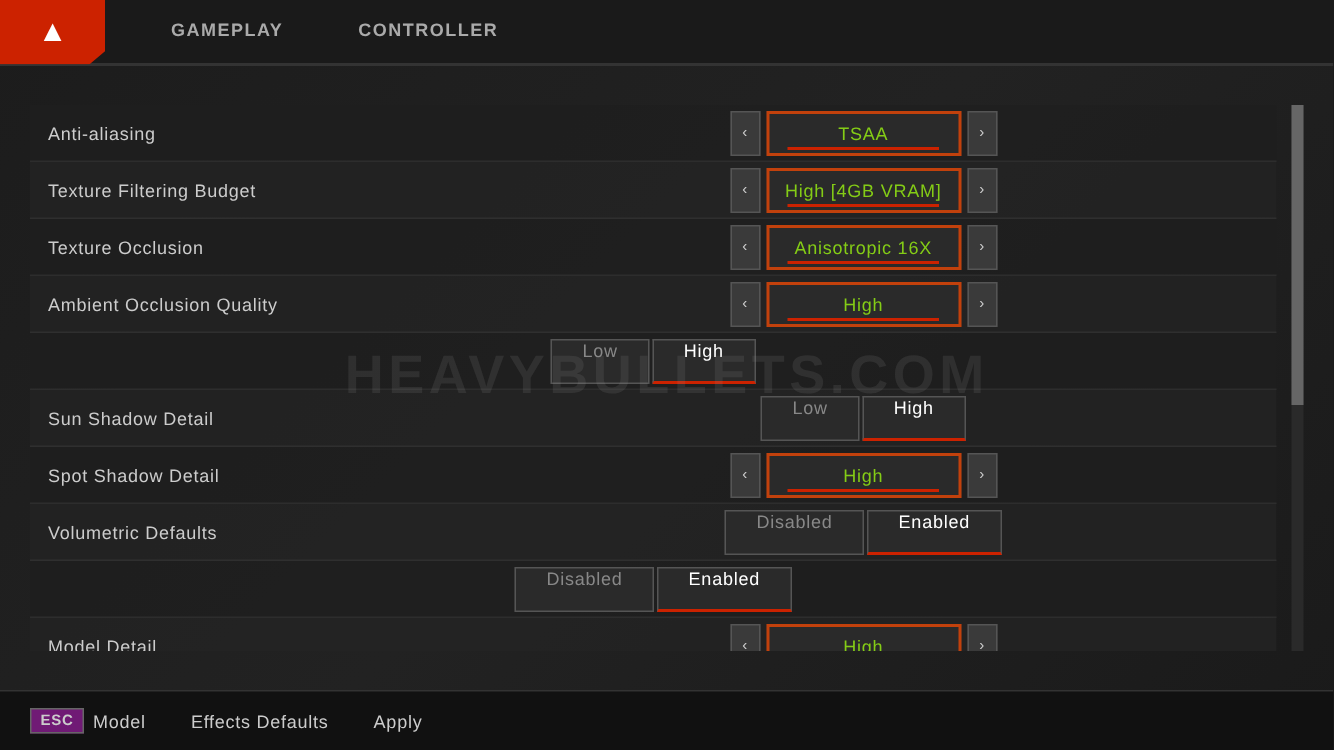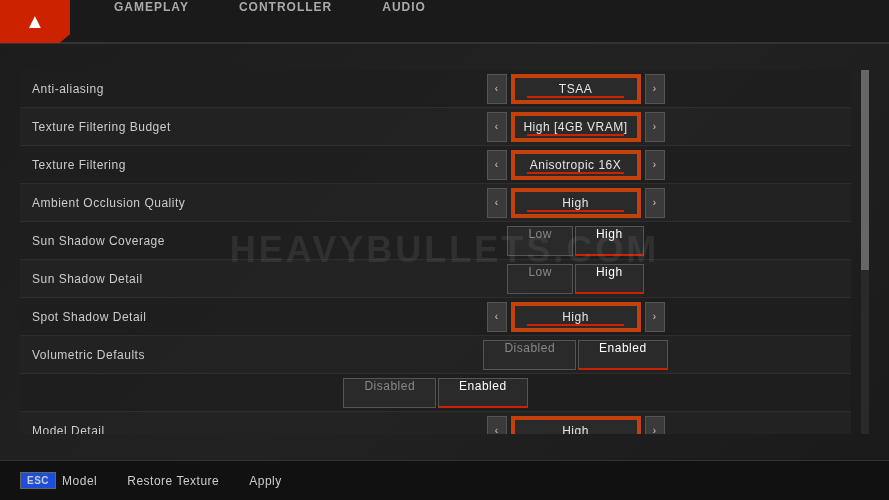--- a/index.html
+++ b/index.html
@@ -42,21 +42,21 @@
 
     .logo-icon {
       color: white;
       font-size: 20px;
       font-weight: 900;
       font-style: italic;
     }
 
     .nav-tabs {
       display: flex;
-      align-items: flex-start;
+      align-items: center;
       height: 100%;
       margin-left: 20px;
       gap: 2px;
     }
 
     .nav-tab {
       display: flex;
       align-items: center;
       padding: 0 24px;
       color: #aaa;
@@ -160,27 +160,27 @@
       align-items: center;
       justify-content: center;
       cursor: pointer;
       font-size: 10px;
     }
 
     .selector-value {
       min-width: 130px;
       height: 30px;
       background: #2a2a2a;
-      border: 4px solid #c2410c;
+      border: 2px solid #c2410c;
       display: flex;
       align-items: center;
       justify-content: center;
       flex-direction: column;
       position: relative;
-      color: #e5e5e5;
+      color: #84cc16;
       font-size: 12px;
       letter-spacing: 0.5px;
     }
 
     .selector-value::after {
       content: '';
       position: absolute;
       bottom: 2px;
       left: 10%;
       right: 10%;
@@ -240,21 +240,21 @@
     }
 
     .bottom-action {
       display: flex;
       align-items: center;
       gap: 6px;
       cursor: pointer;
     }
 
     .key-badge {
-      background: #1d4ed8;
+      background: #701a75;
       color: #ccc;
       font-size: 10px;
       padding: 2px 6px;
       border: 1px solid #666;
       font-weight: bold;
       letter-spacing: 0.5px;
     }
 
     .action-label {
       color: #ccc;
@@ -268,21 +268,20 @@
 
 <div class="bg"></div>
 
 <div class="nav-bar">
   <div class="logo-area">
     <span class="logo-icon">▲</span>
   </div>
   <div class="nav-tabs">
     <div class="nav-tab">GAMEPLAY</div>
     <div class="nav-tab">CONTROLLER</div>
-    <div class="nav-tab">AUDIO</div>
   </div>
 </div>
 
 <div class="main-content">
   <div class="settings-panel" style="position:relative;">
 
     <div class="setting-row">
       <span class="setting-label">Anti-aliasing</span>
       <div class="setting-control">
         <div class="arrow-selector">
@@ -298,21 +297,21 @@
       <div class="setting-control">
         <div class="arrow-selector">
           <div class="arrow-btn">‹</div>
           <div class="selector-value">High [4GB VRAM]</div>
           <div class="arrow-btn">›</div>
         </div>
       </div>
     </div>
 
     <div class="setting-row">
-      <span class="setting-label">Texture Filtering</span>
+      <span class="setting-label">Texture Occlusion</span>
       <div class="setting-control">
         <div class="arrow-selector">
           <div class="arrow-btn">‹</div>
           <div class="selector-value">Anisotropic 16X</div>
           <div class="arrow-btn">›</div>
         </div>
       </div>
     </div>
 
     <div class="setting-row">
@@ -320,21 +319,20 @@
       <div class="setting-control">
         <div class="arrow-selector">
           <div class="arrow-btn">‹</div>
           <div class="selector-value">High</div>
           <div class="arrow-btn">›</div>
         </div>
       </div>
     </div>
 
     <div class="setting-row">
-      <span class="setting-label">Sun Shadow Coverage</span>
       <div class="setting-control">
         <div class="toggle-group">
           <div class="toggle-btn">Low</div>
           <div class="toggle-btn active">High</div>
         </div>
       </div>
     </div>
 
     <div class="setting-row">
       <span class="setting-label">Sun Shadow Detail</span>
@@ -406,18 +404,18 @@
 </div>
 
 <div class="watermark">HEAVYBULLETS.COM</div>
 
 <div class="bottom-bar">
   <div class="bottom-action">
     <span class="key-badge">ESC</span>
     <span class="action-label">Model</span>
   </div>
   <div class="bottom-action">
-    <span class="action-label">Restore Texture</span>
+    <span class="action-label">Effects Defaults</span>
   </div>
   <div class="bottom-action">
     <span class="action-label">Apply</span>
   </div>
 </div>
 
 </body></html>

